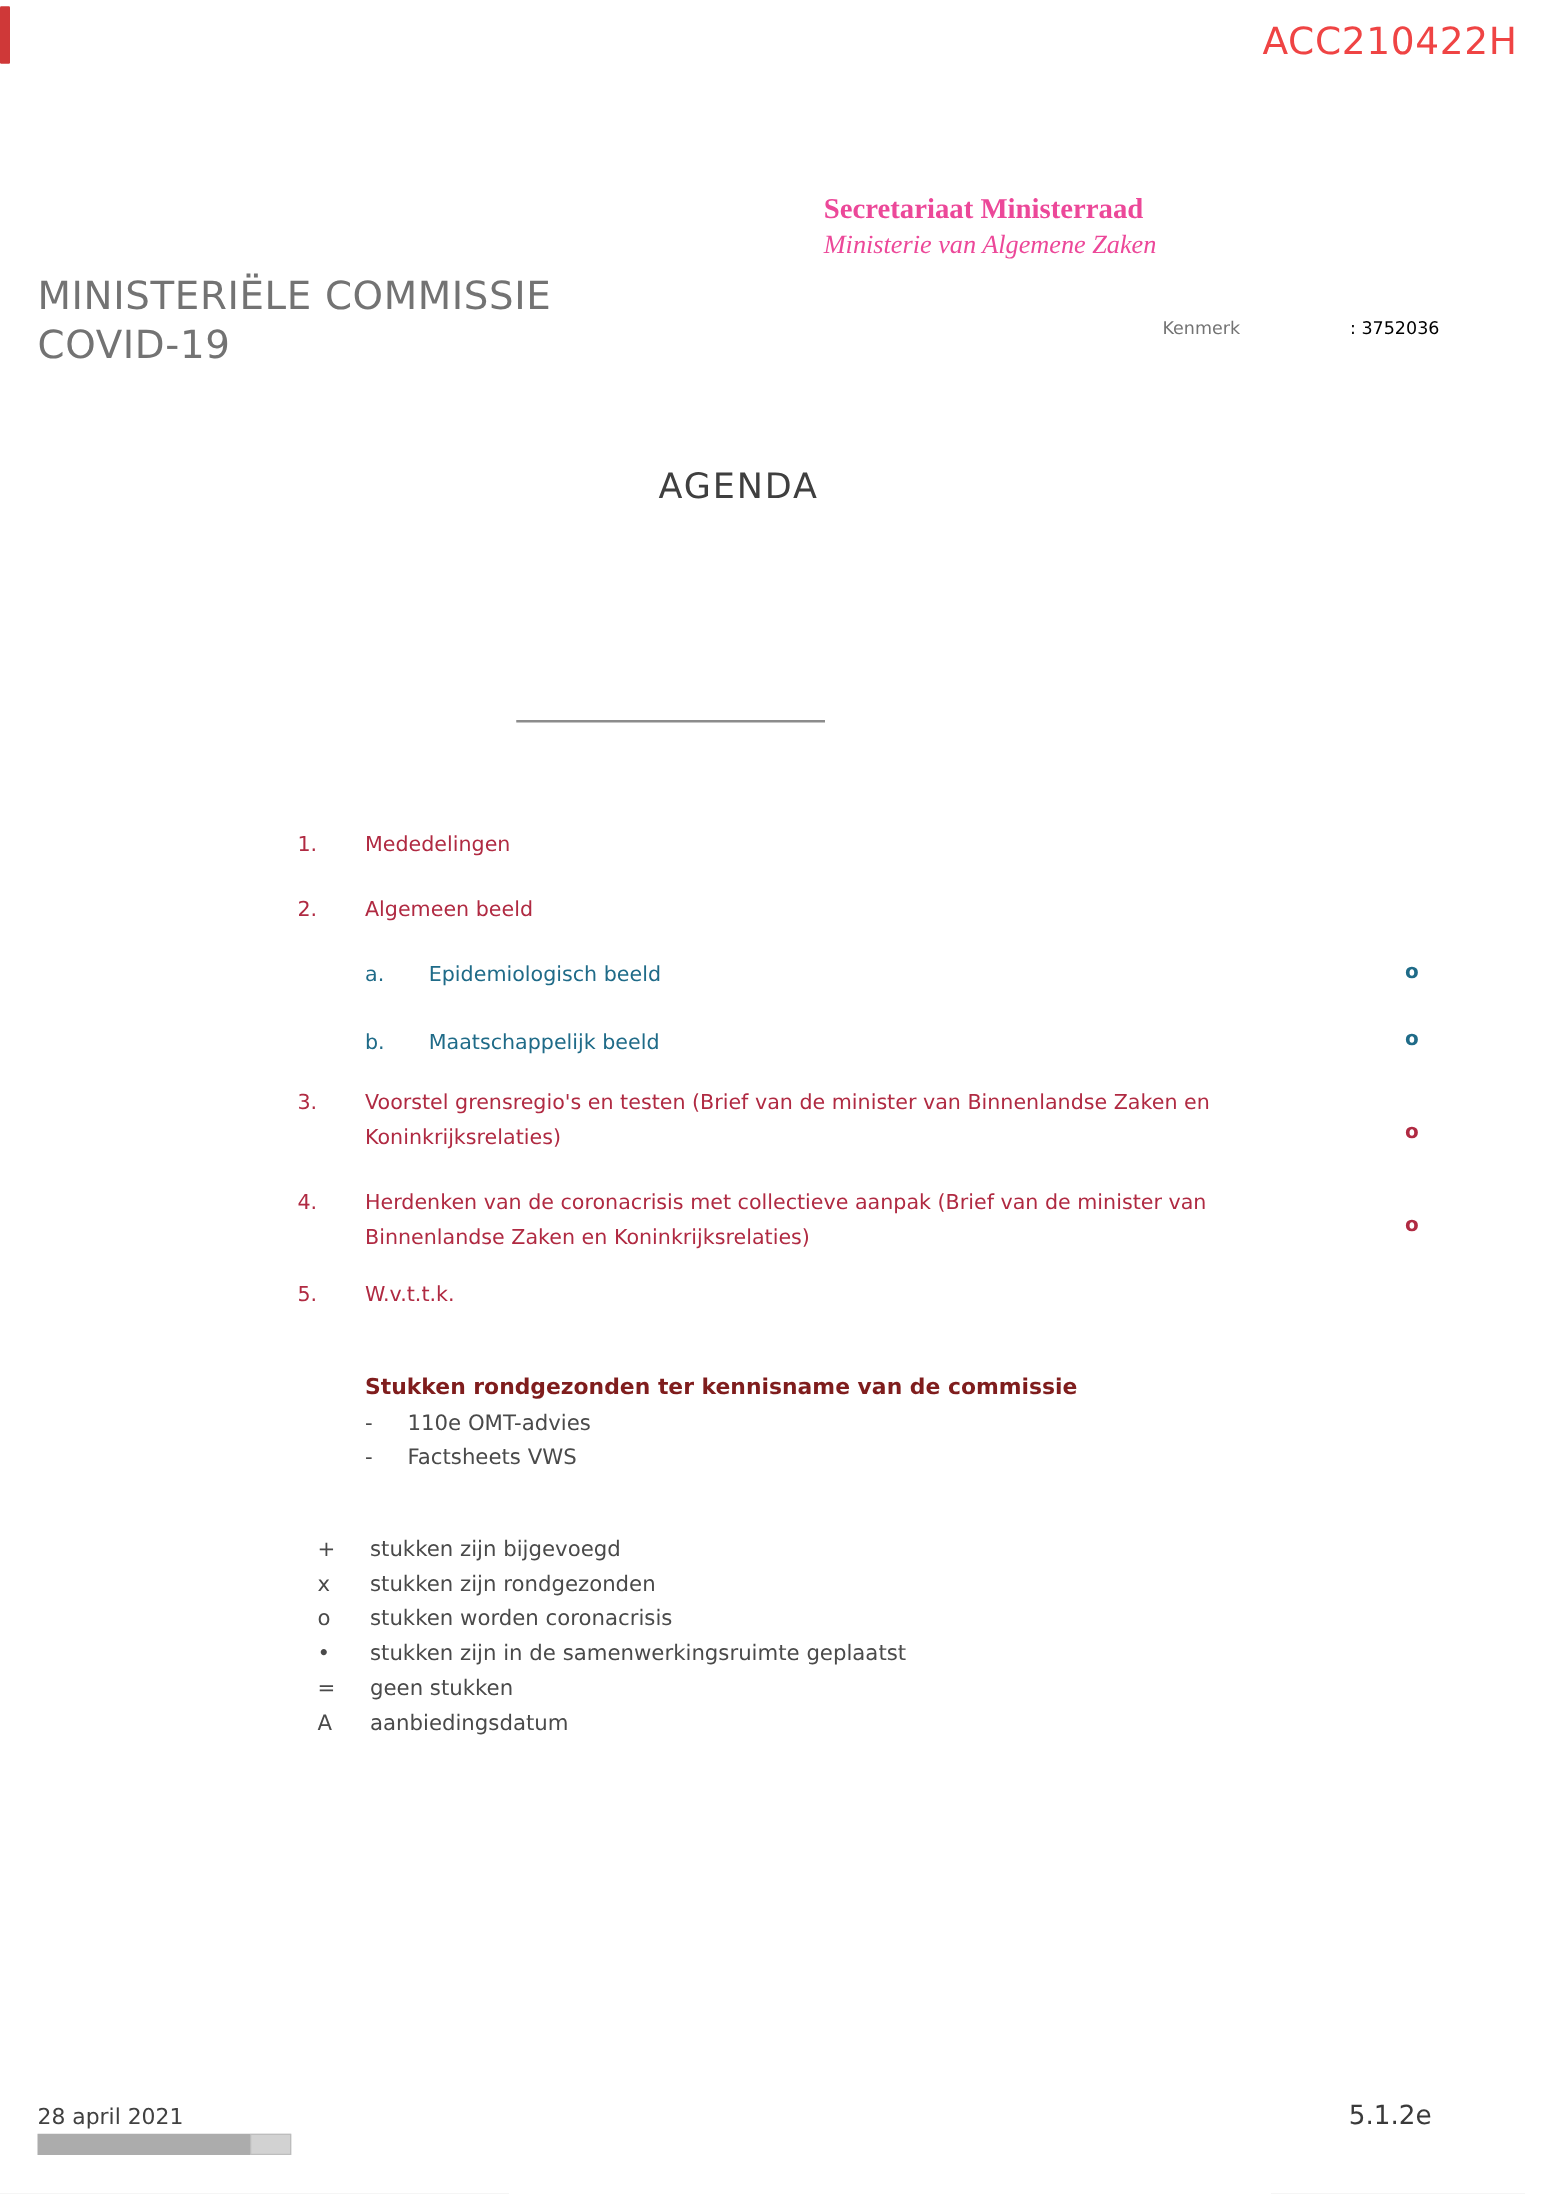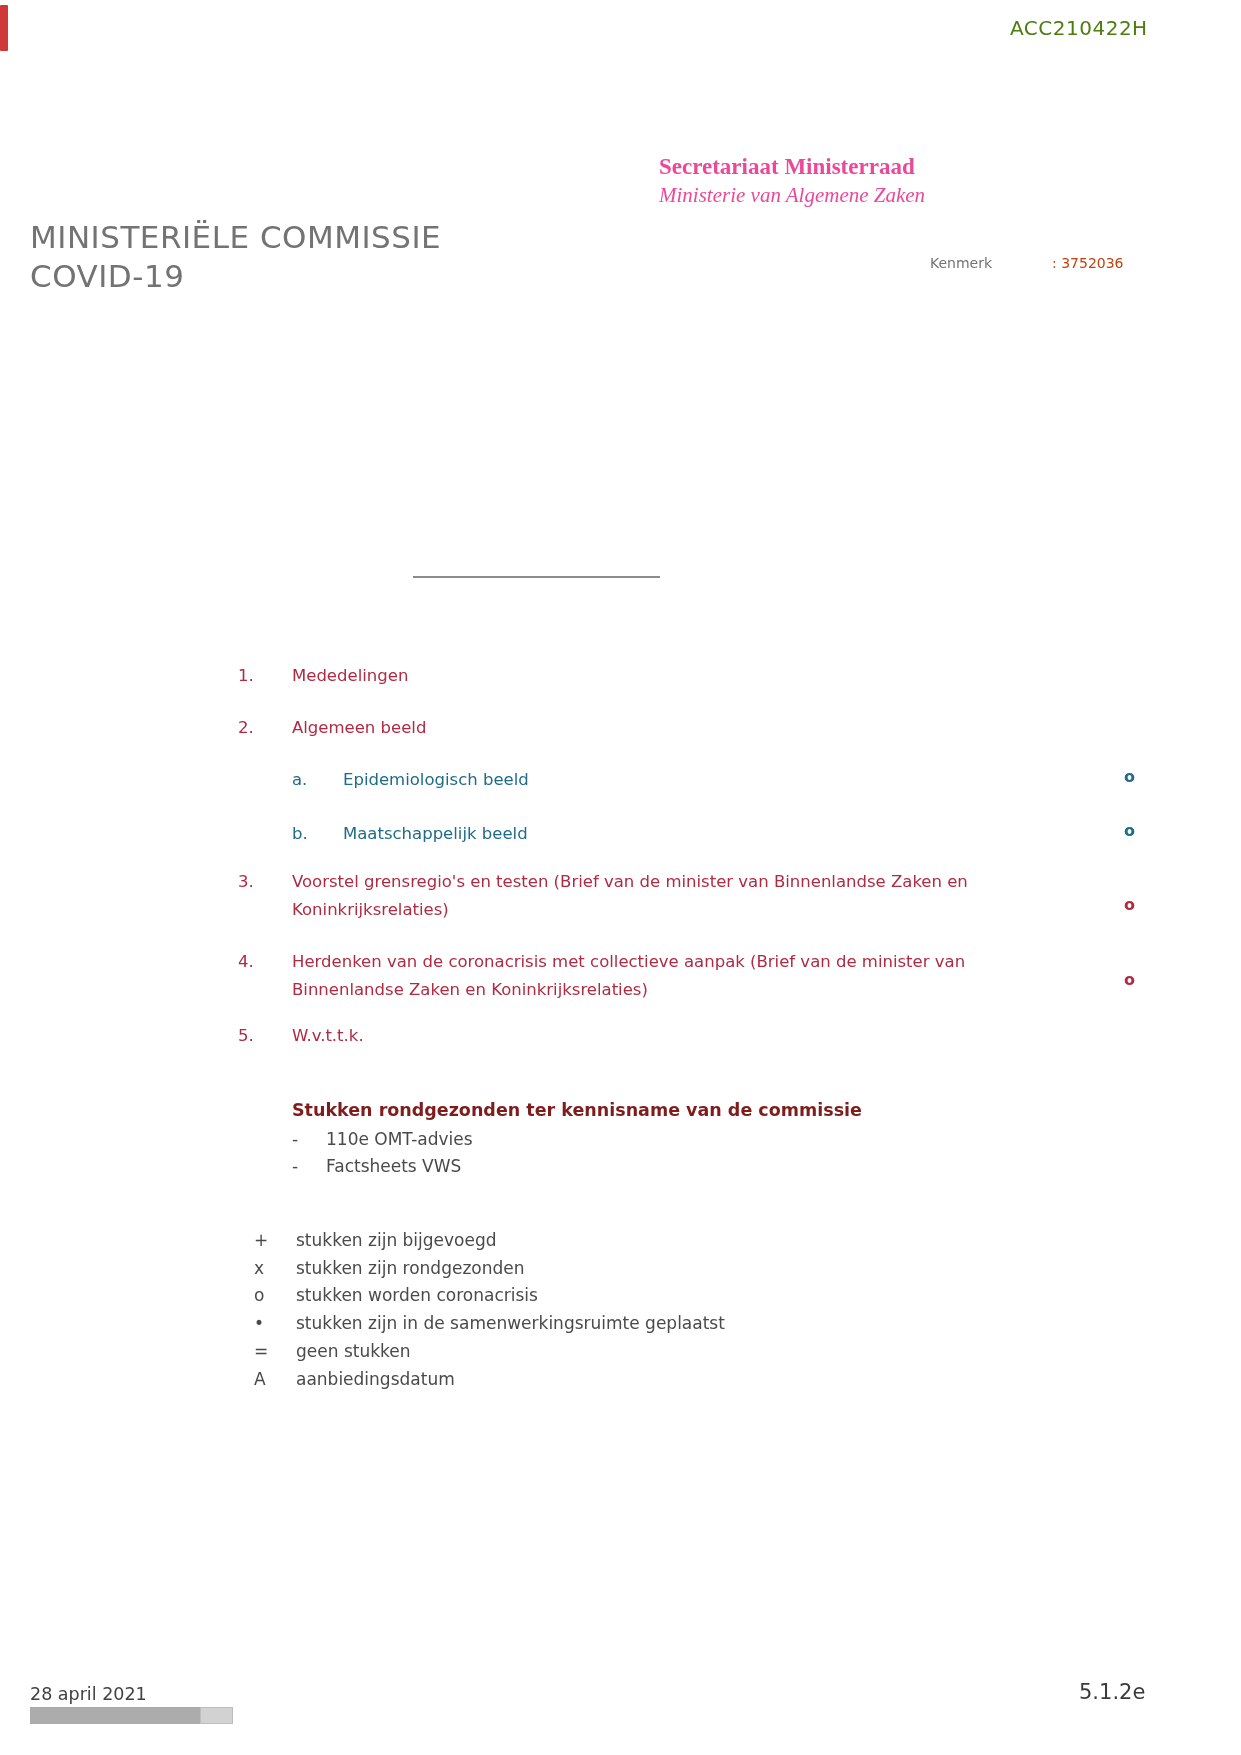--- a/index.html
+++ b/index.html
@@ -12,35 +12,35 @@
   }
   .abs{position:absolute;}
 
   .scan-artifact{
     left:0;top:5px;width:8px;height:46px;
     background:#cf3838;border-radius:1px;
   }
 
   .ref-code{
     left:1010px;top:16px;
-    font-size:20px;letter-spacing:0.5px;color:#4d7c0f;
+    font-size:30px;letter-spacing:0.5px;color:#ef4444;
   }
 
   .sender{left:659px;top:152px;font-family:"Liberation Serif",serif;color:#ec4899;}
   .sender-line1{font-weight:bold;font-size:23px;line-height:30px;}
   .sender-line2{font-style:italic;font-size:21px;line-height:26px;}
 
   .committee{
     left:30px;top:218px;
     font-size:31px;line-height:39px;letter-spacing:0.5px;
     color:#737373;
   }
 
   .kenmerk-label{left:930px;top:255px;font-size:14px;color:#737373;}
-  .kenmerk-value{left:1052px;top:255px;font-size:14px;color:#c2410c;}
+  .kenmerk-value{left:1080px;top:255px;font-size:14px;color:#000000;}
 
   .agenda-title{
     left:291px;top:372px;width:600px;
     text-align:center;font-size:28px;letter-spacing:1.5px;color:#3f3f3f;
   }
 
   .meeting{
     left:191px;top:456px;width:800px;
     text-align:center;font-size:17.5px;line-height:27px;color:#5c5c5c;
   }
@@ -98,20 +98,21 @@
   </div>
 
   <div class="abs committee">
     <div>MINISTERIËLE COMMISSIE</div>
     <div>COVID-19</div>
   </div>
 
   <div class="abs kenmerk-label">Kenmerk</div>
   <div class="abs kenmerk-value">: 3752036</div>
 
+  <div class="abs agenda-title">AGENDA</div>
 
 
   <div class="abs divider"></div>
 
   <div class="abs item-row red row-1">
     <span class="num">1.</span>
     <span class="txt">Mededelingen</span>
   </div>
 
   <div class="abs item-row red row-2">

